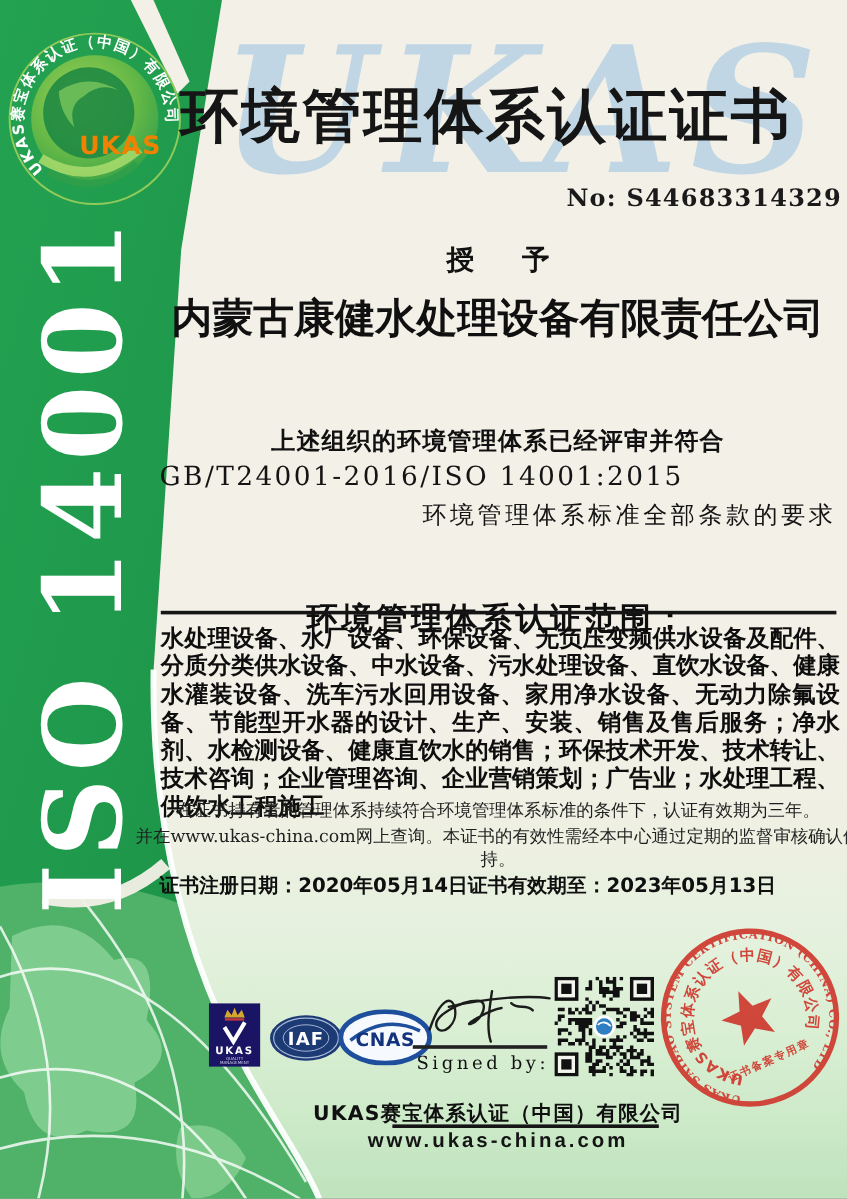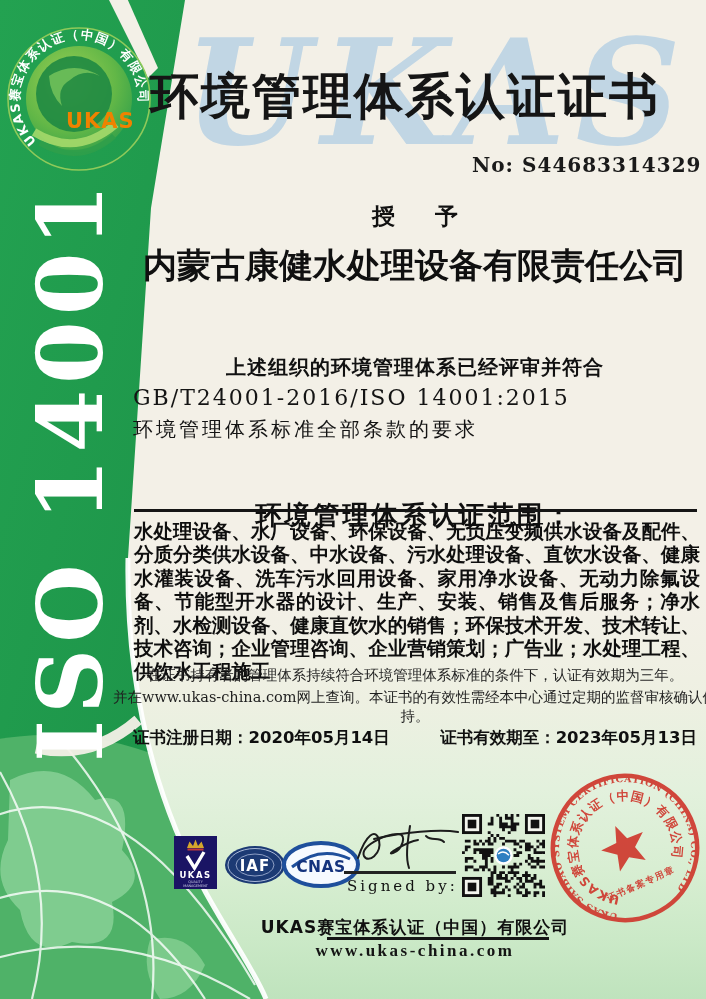--- a/index.html
+++ b/index.html
@@ -20,43 +20,43 @@
     letter-spacing:2px;color:#151515;white-space:nowrap;}
   .cert-no{left:472px;top:153px;font-weight:700;font-size:20px;color:#1a1a1a;letter-spacing:1px;white-space:nowrap;}
   .cert-no .val{margin-left:8px;}
   .grant-label{left:133px;top:201px;width:564px;text-align:center;
     font-family:"DejaVu Sans","Liberation Sans",sans-serif;font-weight:700;font-size:23px;letter-spacing:16px;color:#111;text-indent:16px;}
   .company{left:120px;top:243px;width:590px;text-align:center;font-weight:700;font-size:34px;color:#101010;letter-spacing:0px;white-space:nowrap;}
   .address{left:133px;top:303px;width:564px;text-align:center;font-size:16.5px;color:#2b2b2b;letter-spacing:.5px;}
   .comp1{left:133px;top:354px;width:564px;text-align:center;
     font-family:Liberation Sans, sans-serif;font-weight:700;font-size:20px;color:#111;letter-spacing:1px;}
   .comp2{left:133px;top:385px;width:564px;font-size:22px;color:#141414;letter-spacing:2px;font-weight:500;}
-  .comp3{left:133px;top:416px;width:564px;text-align:left;font-size:20px;color:#141414;letter-spacing:3px;font-weight:500;}
+  .comp3{left:133px;top:416px;width:564px;text-align:right;font-size:20px;color:#141414;letter-spacing:3px;font-weight:500;}
   .scope-heading{left:133px;top:474px;width:564px;text-align:center;font-weight:900;font-size:26px;color:#0f0f0f;letter-spacing:3px;margin-top:24px;}
   .rule{left:134px;top:509px;width:563px;height:3px;background:#151515;}
   .scope-body{left:134px;top:520px;width:566px;
     font-family:"DejaVu Sans","Liberation Sans",sans-serif;font-weight:700;font-size:19.5px;line-height:23.4px;
     color:#0e0e0e;text-align:justify;letter-spacing:0px;}
   .note1{left:110px;top:666px;width:610px;text-align:center;font-size:14.5px;color:#1f1f1f;}
   .note2{left:100px;top:688px;width:630px;text-align:center;font-size:14.5px;color:#1f1f1f;}
-  .dates{left:133px;top:727px;width:564px;display:flex;justify-content:space-between;gap:46px;
+  .dates{left:133px;top:727px;width:564px;display:flex;justify-content:flex-start;
     font-family:"DejaVu Sans","Liberation Sans",sans-serif;font-weight:700;font-size:16.5px;color:#0f0f0f;white-space:nowrap;}
   
   .iso-vertical{left:-230px;top:420px;width:600px;height:100px;text-align:center;
     transform:rotate(-90deg);font-weight:900;font-size:90px;letter-spacing:6px;color:#ffffff;
     font-family:"DejaVu Serif","Liberation Serif",serif;white-space:nowrap;line-height:100px;}
   
   .sign-line{left:344px;top:871px;width:112px;height:2.5px;background:#222;}
   .signed-by{left:347px;top:877px;font-size:15px;color:#111;letter-spacing:3px;white-space:nowrap;text-align:center;}
   
   .footer-company{left:133px;top:916px;width:564px;text-align:center;
     font-family:"DejaVu Sans","Liberation Sans",sans-serif;font-weight:700;font-size:17px;color:#101010;letter-spacing:1px;}
   .footer-rule{left:327px;top:937px;width:222px;height:3px;background:#151515;}
   .footer-site{left:133px;top:941px;width:564px;text-align:center;
-    font-family:Liberation Serif, serif;font-weight:700;font-size:17px;color:#141414;letter-spacing:2.5px;}
+    font-family:Liberation Sans, sans-serif;font-weight:700;font-size:17px;color:#141414;letter-spacing:2.5px;}
 </style>
 </head>
 <body>
 
 <div class="page">
 
   <svg class="bg-svg" width="706" height="999" viewBox="0 0 706 999">
     <defs>
       <path id="colpath" d="M0,0 H185 L151,208 L128,558 C126,688 154,798 206,893 C232,940 254,970 266,999 H0 Z"></path>
       <clipPath id="colclip">

